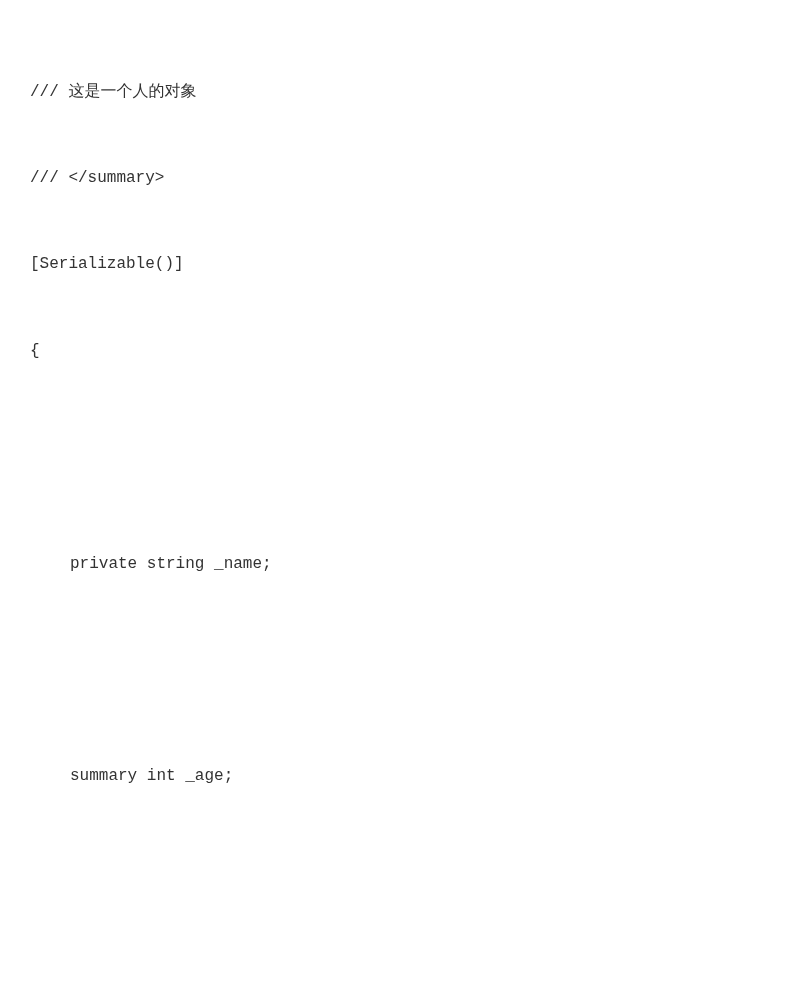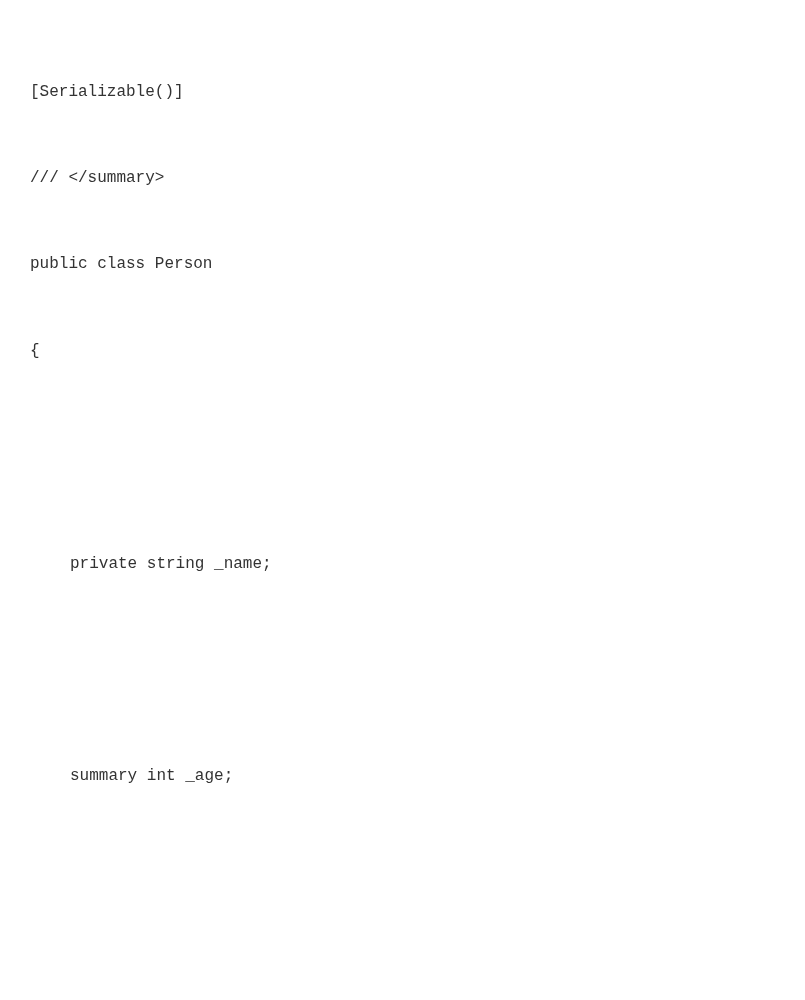--- a/index.html
+++ b/index.html
@@ -31,23 +31,23 @@
 
     .indent1 {
       padding-left: 40px;
       margin-top: 40px;
     }
   </style>
 </head>
 <body>
 
 <div class="code-block">
+  <span class="line">/// 这是一个人的对象</span>
+  <span class="line">/// &lt;/summary&gt;</span>
   <span class="line">[Serializable()]</span>
-  <span class="line">/// &lt;/summary&gt;</span>
-  <span class="line">public class Person</span>
   <span class="line">{</span>
   <span class="line">&nbsp;</span>
   <span class="line indent1">private string _name;</span>
   <span class="line">&nbsp;</span>
   <span class="line indent1">summary int _age;</span>
   <span class="line">&nbsp;</span>
   
   
   
   

